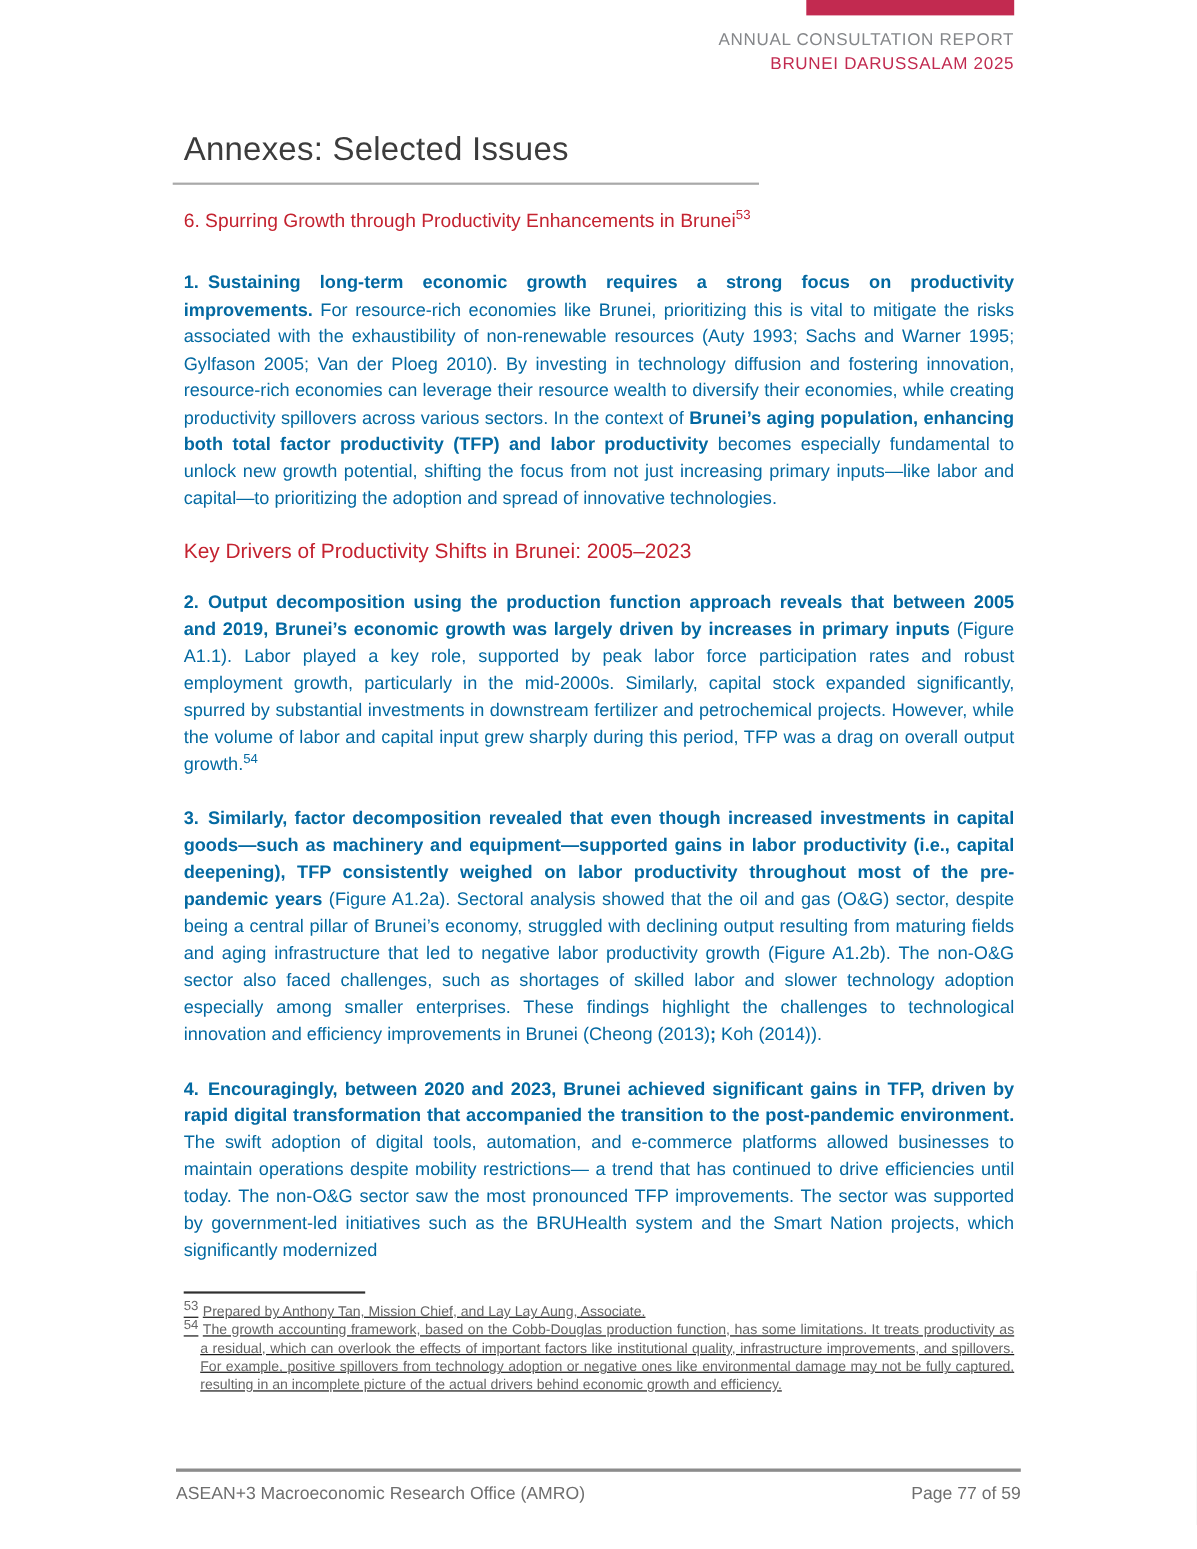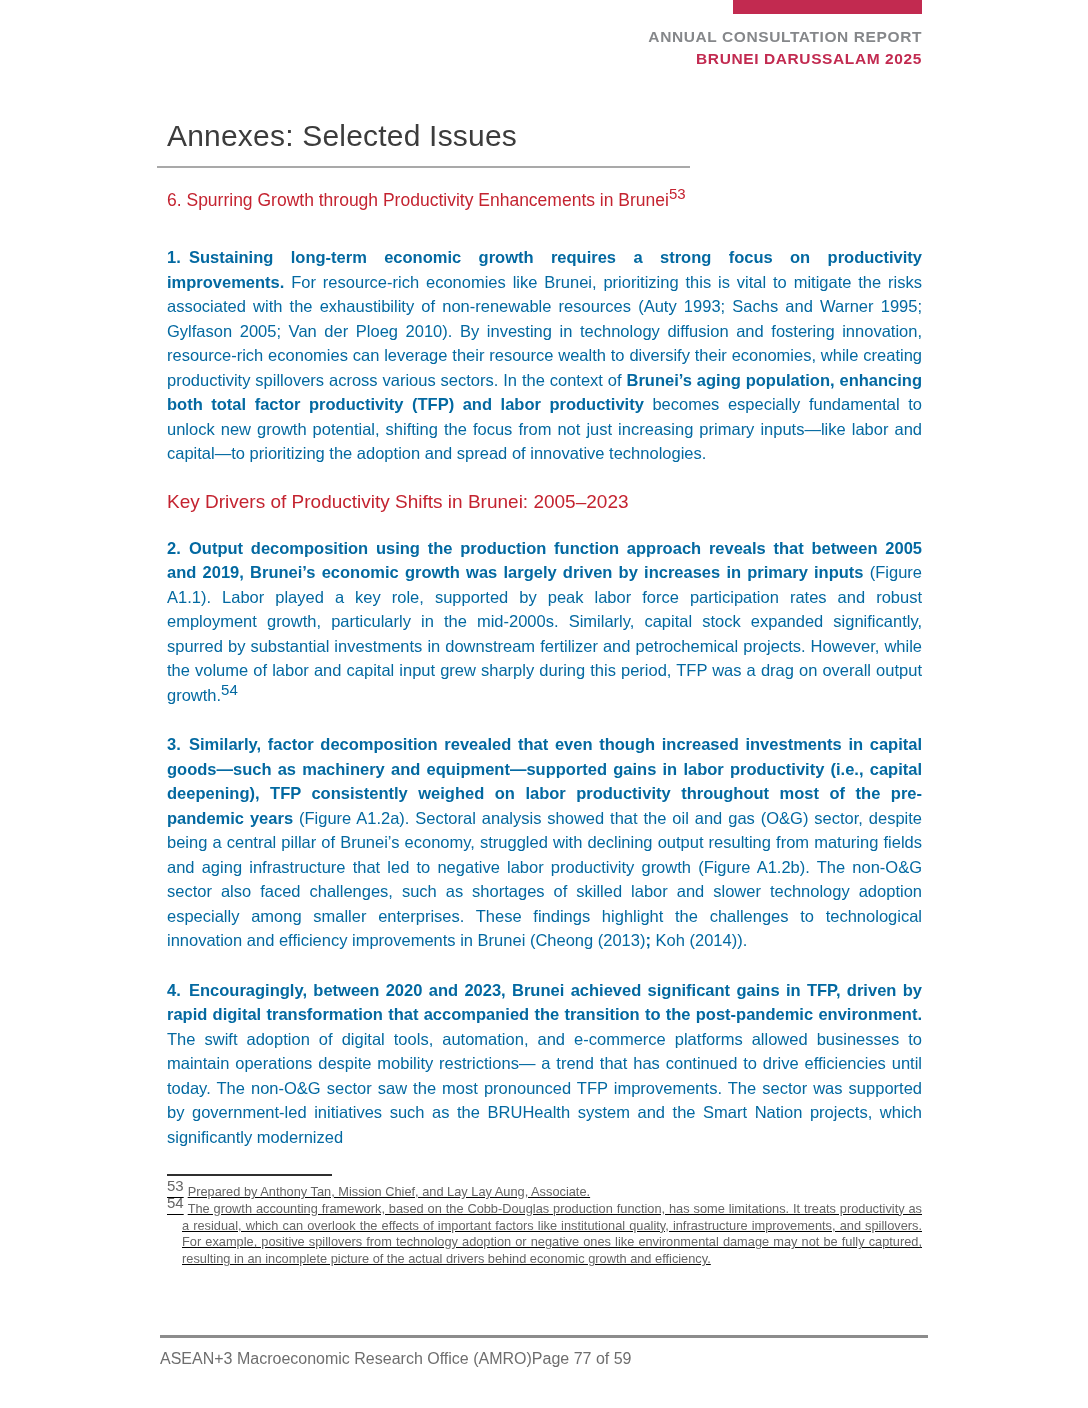--- a/index.html
+++ b/index.html
@@ -25,21 +25,21 @@
     height: 14px;
     background: #C22A50;
   }
   .header-text {
     margin-top: 13px;
     text-align: right;
     font-size: 15.5px;
     line-height: 20px;
     letter-spacing: 0.6px;
   }
-  .header-line1 { color: #85878A; font-weight: bold; }
+  .header-line1 { color: #85878A; }
   .header-line2 { color: #C22A50; margin-top: 2px; }
   .doc-title {
     margin-top: 50px;
     font-size: 30px;
     font-weight: normal;
     color: #3C3C3C;
     letter-spacing: 0.2px;
   }
   .title-rule {
     margin-top: 13px;
@@ -57,21 +57,21 @@
   }
   .para {
     font-size: 16.5px;
     line-height: 24.5px;
     color: #0369a1;
     text-align: justify;
     margin-bottom: 25px;
   }
   .b { font-weight: bold; }
   .sup {
-    font-size: 15px;
+    font-size: 12px;
     vertical-align: super;
     line-height: 0;
   }
   .subheading {
     font-size: 19px;
     font-weight: normal;
     color: #C42330;
     margin-bottom: 23px;
   }
   .footnote-block { margin-top: 16px; text-decoration: underline; }
@@ -92,35 +92,36 @@
   .fn-ref { margin-right: 4px; }
   .footer {
     position: absolute;
     left: 160px;
     width: 768px;
     top: 1335px;
   }
   .footer-rule { height: 3px; background: #8C8C8C; }
   .footer-row {
     display: flex;
+    justify-content: space-between;
     margin-top: 12px;
     font-size: 16px;
     color: #6E6E6E;
   }
 </style>
 </head>
 <body>
 
 <div class="page">
   <div class="content">
 
     <div class="header-bar" style="background-color: rgb(194, 42, 80);"></div>
     <div class="header-text">
       <div class="header-line1" style="color: rgb(133, 135, 138);">ANNUAL CONSULTATION REPORT</div>
-      <div class="header-line2" style="color: rgb(194, 42, 80); font-weight: bold;">BRUNEI DARUSSALAM 2025</div>
+      <div class="header-line2" style="color: rgb(194, 42, 80);">BRUNEI DARUSSALAM 2025</div>
     </div>
 
     <h1 class="doc-title">Annexes: Selected Issues</h1>
     <div class="title-rule"></div>
 
     <h2 class="section-heading" style="color: rgb(196, 35, 48);">
       <span>6. Spurring Growth through Productivity Enhancements in Brunei</span><span class="sup">53</span>
     </h2>
 
     <p class="para"><span class="b">1. Sustaining long-term economic growth requires a strong focus on productivity improvements.</span><span> For resource-rich economies like Brunei, prioritizing this is vital to mitigate the risks associated with the exhaustibility of non-renewable resources (Auty 1993; Sachs and Warner 1995; Gylfason 2005; Van der Ploeg 2010). By investing in technology diffusion and fostering innovation, resource-rich economies can leverage their resource wealth to diversify their economies, while creating productivity spillovers across various sectors. In the context of </span><span class="b">Brunei’s aging population, enhancing both total factor productivity (TFP) and labor productivity</span><span> becomes especially fundamental to unlock new growth potential, shifting the focus from not just increasing primary inputs—like labor and capital—to prioritizing the adoption and spread of innovative technologies.</span></p>

